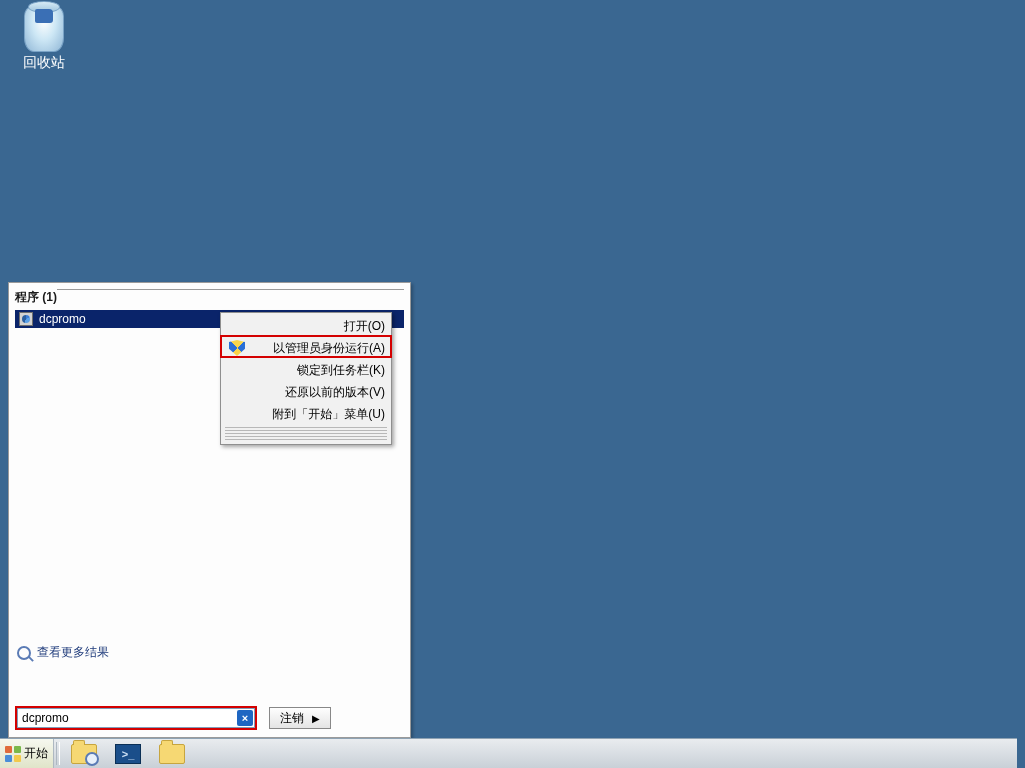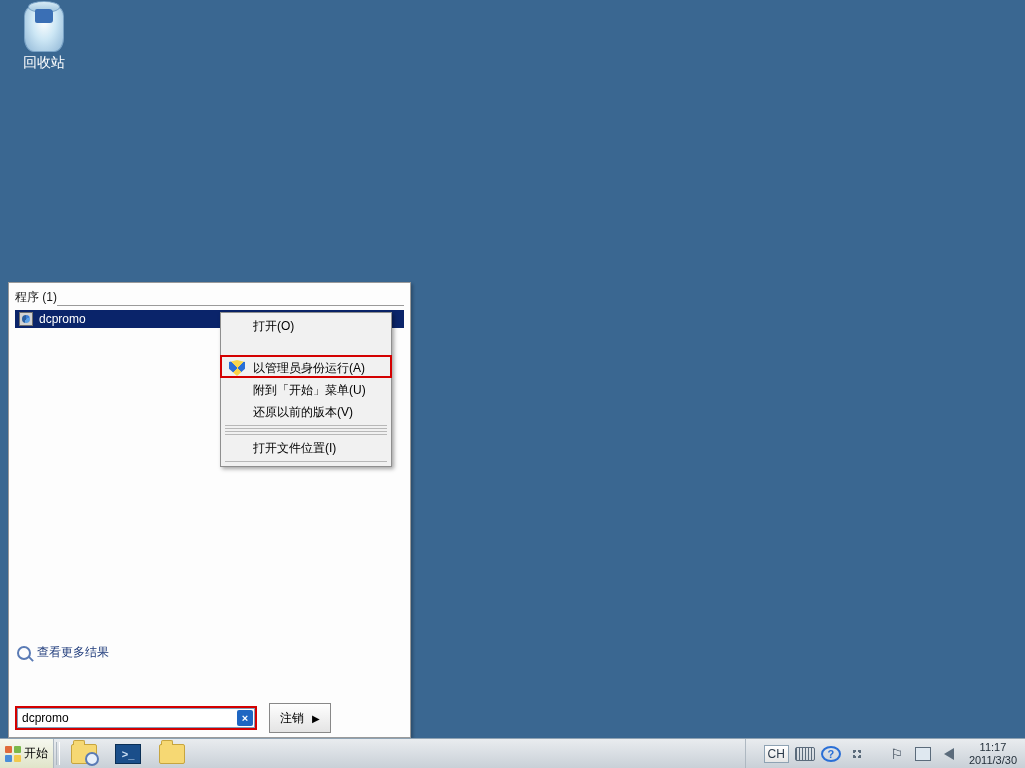--- a/index.html
+++ b/index.html
@@ -29,21 +29,21 @@
   .start-popup {
     position: absolute; left: 8px; bottom: 30px;
     width: 403px; height: 456px;
     background: #fdfdfd;
     border: 1px solid #9a9a9a;
     box-shadow: 2px 2px 3px rgba(0,0,0,.25);
     display: flex; flex-direction: column;
   }
   .results-area { flex: 1; padding: 4px 6px 2px 6px; position: relative; }
   .group-label { color: #1a1a1a; }
-  .group-line { display: flex; align-items: flex-end; margin: 2px 0 4px 0; }
+  .group-line { display: flex; align-items: flex-start; margin: 2px 0 4px 0; font-weight: bold; }
   .group-line hr { flex: 1; border: none; border-top: 1px solid #9a9a9a; }
   .result-item {
     display: flex; align-items: center; gap: 6px;
     background: #0a246a; color: #fff;
     padding: 2px 4px; height: 18px;
   }
   .result-item .prog-icon {
     width: 14px; height: 14px; background: #d2d2d2; border: 1px solid #6e6e6e;
     display: flex; align-items: center; justify-content: center;
   }
@@ -75,61 +75,61 @@
     padding: 1px 22px 1px 4px; font-family: inherit; font-size: 12px;
   }
   .search-clear {
     position: absolute; right: 2px; top: 50%; transform: translateY(-50%);
     width: 16px; height: 16px; background: #1e66c2;
     color: #fff; font-weight: bold; font-size: 11px;
     display: flex; align-items: center; justify-content: center;
     border-radius: 2px; cursor: pointer;
   }
   .logoff-btn {
-    height: 30px; padding: 0 10px 0 10px;
+    height: 22px; padding: 0 10px 0 10px;
     border: 1px solid #888; background: linear-gradient(#fefefe, #e4e4e4);
     display: flex; align-items: center; gap: 8px; cursor: default;
   }
   .logoff-btn .arrow { font-size: 10px; }
 
   
   .context-menu {
     position: absolute;
     width: 172px;
     background: #f1f1f1;
     border: 1px solid #8f8f8f;
     box-shadow: 2px 2px 4px rgba(0,0,0,.35);
     padding: 2px;
   }
   .ctx-item {
     display: flex; align-items: center;
     height: 22px; padding: 0 4px 0 30px;
     position: relative;
-    font-size: 12px; color: #000;
+    font-size: 12px; color: #000; justify-content: flex-end;
   }
   .ctx-item.has-arrow::after {
     content: "▸"; position: absolute; right: 6px; font-size: 11px;
   }
   .ctx-sep { height: 1px; margin: 2px 2px; background: #b8b8b8; }
   .ctx-item .shield {
     position: absolute; left: 6px; width: 16px; height: 16px;
   }
   .ctx-item .shield::before {
     content: ""; position: absolute; inset: 0;
     background: conic-gradient(from 45deg, #2a6fd6 0 90deg, #f9d54a 90deg 180deg, #2a6fd6 180deg 270deg, #f9d54a 270deg 360deg);
     clip-path: polygon(50% 0, 100% 12%, 100% 55%, 50% 100%, 0 55%, 0 12%);
   }
   .ctx-highlight-box {
     position: absolute; left: -3px; width: 172px; height: 23px;
     border: 2px solid #d40000; pointer-events: none;
   }
 
   
   .taskbar {
-    position: absolute; left: 0; right: 0; bottom: 0; height: 30px;
+    position: absolute; left: 0; right: 8px; bottom: 0; height: 30px;
     background: linear-gradient(#e9ecef, #c9d0d7);
     border-top: 1px solid #8ea2b3;
     display: flex; align-items: stretch;
   }
   .start-button {
     width: 54px; display: flex; align-items: center; justify-content: center; gap: 3px;
     background: linear-gradient(#f6f8ef, #e0e4c9);
     border-right: 1px solid #aeb8c1;
     cursor: default;
   }
@@ -225,38 +225,38 @@
       <span>注销</span>
       <span class="arrow">▶</span>
     </div>
   </div>
 </div>
 
 <div class="context-menu" id="ctx" style="left: 220px; top: 312px;">
   <div class="ctx-item">
     <span>打开(O)</span>
   </div>
-  <div class="ctx-item" style="position:relative;margin-top:20px;">
+  <div class="ctx-item" style="position:relative;">
     <div class="shield"></div>
     <span>以管理员身份运行(A)</span>
     <div class="ctx-highlight-box" style="top:-2px;"></div>
   </div>
   <div class="ctx-item">
+    <span>锁定到任务栏(K)</span>
+  </div>
+  <div class="ctx-item">
+    <span>还原以前的版本(V)</span>
+  </div>
+  <div class="ctx-item">
     <span>附到「开始」菜单(U)</span>
   </div>
-  <div class="ctx-item">
-    <span>还原以前的版本(V)</span>
-  </div>
-  <div class="ctx-sep"></div>
-  <div class="ctx-sep"></div>
-  <div class="ctx-sep"></div>
-  <div class="ctx-sep"></div>
-  <div class="ctx-item">
-    <span>打开文件位置(I)</span>
-  </div>
+  <div class="ctx-sep"></div>
+  <div class="ctx-sep"></div>
+  <div class="ctx-sep"></div>
+  <div class="ctx-sep"></div>
   <div class="ctx-sep"></div>
 </div>
 
 <div class="taskbar">
   <div class="start-button">
     <div class="logo">
       <span class="r"></span>
         <span class="g"></span>
         <span class="b"></span>
         <span class="y"></span>
@@ -270,32 +270,13 @@
   <div class="ql-item">
     <div class="icon-ps">
         <span>&gt;_</span>
       </div>
   </div>
   <div class="ql-item">
     <div class="icon-explorer"></div>
   </div>
   <div class="tb-spacer"></div>
 
-  <div class="tray">
-    <div class="tb-divider"></div>
-    <div class="tray-btn box">
-      <span>CH</span>
-    </div>
-    <div class="tray-btn kb"></div>
-    <div class="tray-btn help">
-      <span>?</span>
-    </div>
-    <div class="tray-btn customize"></div>
-    <div class="tb-divider"></div>
-    <div class="tray-btn flag">⚐</div>
-    <div class="tray-btn net"></div>
-    <div class="tray-btn snd"></div>
-    <div class="clock">
-      <div>11:17</div>
-      <div>2011/3/30</div>
-    </div>
-  </div>
 </div>
 
 </body></html>

